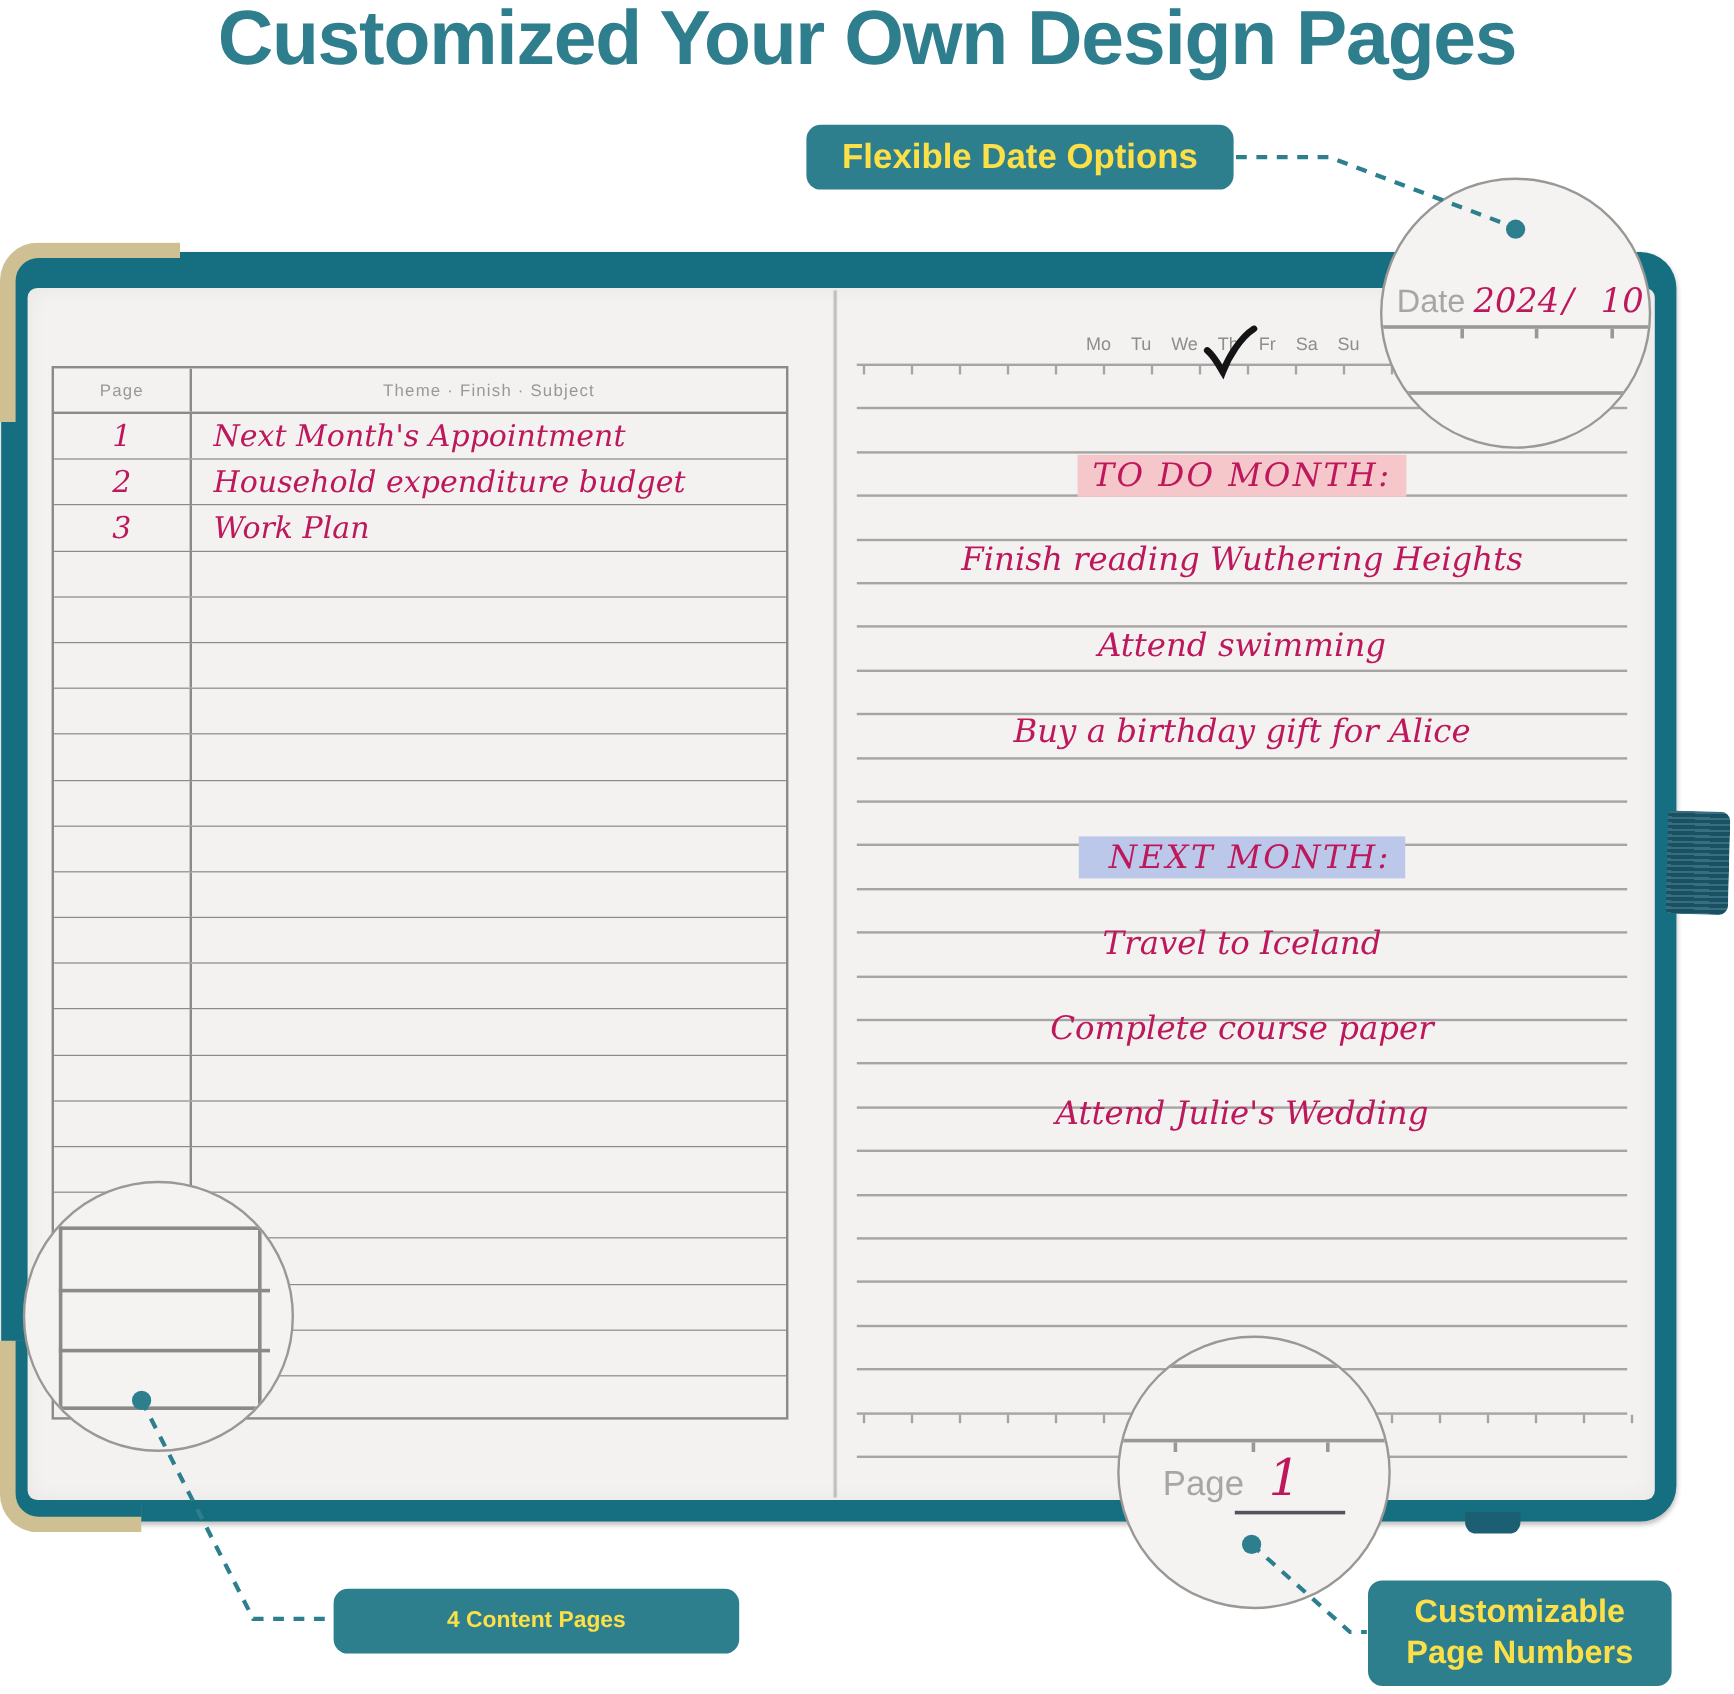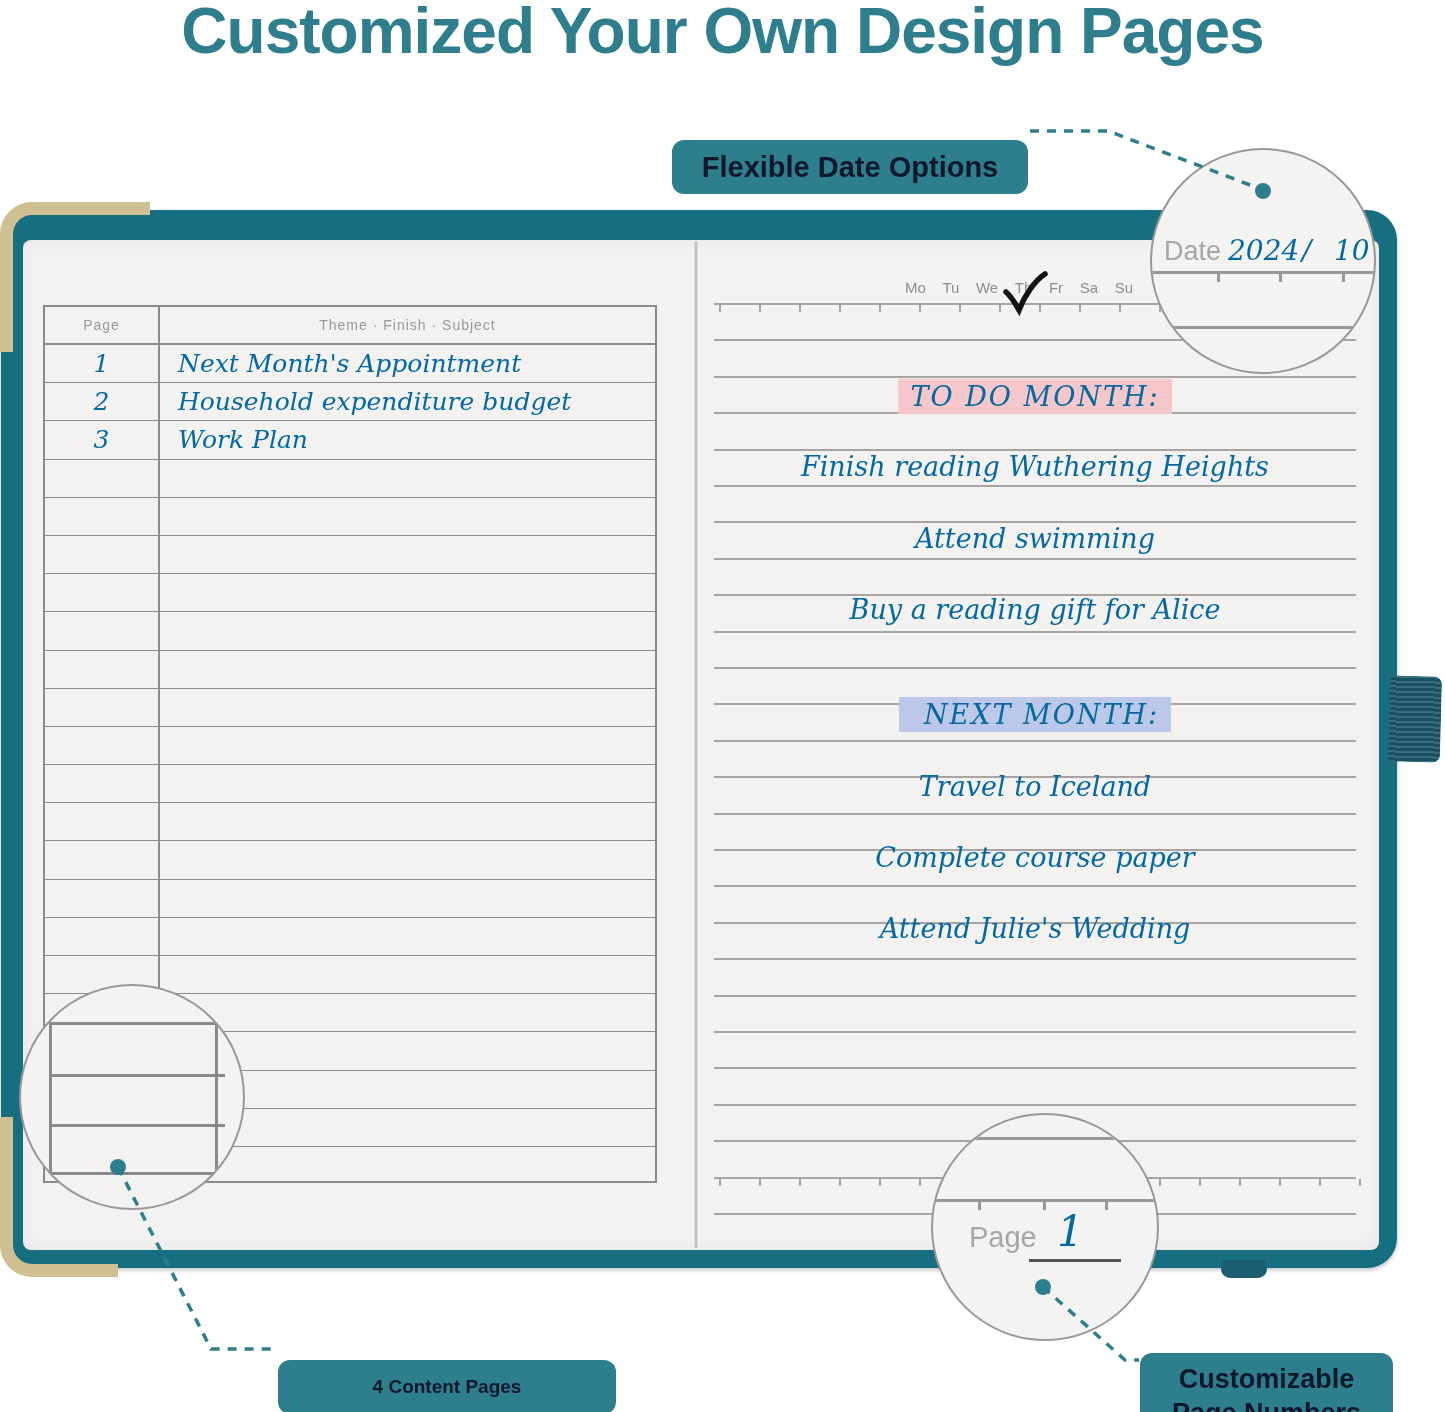--- a/index.html
+++ b/index.html
@@ -8,23 +8,23 @@
     position:relative; width:1445px; height:1412px; background:#ffffff;
     overflow:hidden; font-family:"Liberation Sans", sans-serif;
   }
   
   .title{
     position:absolute; top:-6px; left:0; width:100%; text-align:center;
     font-size:64px; font-weight:700; color:#2e7e8e; letter-spacing:-1px;
   }
   
   .badge{
-    position:absolute; background:#2e7f8e; color:#0f172a; font-weight:700;
+    position:absolute; background:#2e7f8e; color:#fde047; font-weight:700;
     border-radius:12px; display:flex; align-items:center; justify-content:center;
-    text-align:right; z-index:9;margin-top:36px;
+    text-align:right; z-index:9;
   }
   .badge-date{ left:672px; top:104px; width:356px; height:54px; font-size:29px; }
   .badge-content{ left:278px; top:1324px; width:338px; height:54px; font-size:19px; }
   .badge-page{ left:1140px; top:1317px; width:253px; height:88px; font-size:27px; flex-direction:column; line-height:1.25; }
   
   .cover{
     position:absolute; left:1px; top:210px; width:1396px; height:1058px;
     background:#166f80; border-radius:30px; box-shadow:0 2px 4px rgba(0,0,0,.25);
   }
   .page{
@@ -63,21 +63,21 @@
   .content-table{
     position:absolute; left:43px; top:305px; width:614px; height:878px;
     border:2px solid #8c8a88; overflow:hidden;
   }
   .ct-header{ display:flex; height:38px; border-bottom:2px solid #8c8a88; }
   .ct-c1{ width:115px; border-right:2px solid #8c8a88; display:flex; align-items:center; justify-content:center; }
   .ct-c2{ flex:1; display:flex; align-items:center; justify-content:center; }
   .ct-header .ct-c1, .ct-header .ct-c2{ font-size:14px; color:#9a9896; letter-spacing:1px; }
   .ct-row{ display:flex; height:38.2px; border-bottom:1.5px solid #8c8a88; }
   .ct-row .ct-c2{ justify-content:flex-start; padding-left:18px; }
-  .hand{ font-family:"DejaVu Serif", serif; font-style:italic; color:#0369a1; }
+  .hand{ font-family:"DejaVu Serif", serif; font-style:italic; color:#be185d; }
   .ct-row .ct-c1, .ct-row .ct-c2{ font-size:25px; }
   
   .weekdays{
     position:absolute; left:905px; top:279px; width:228px; display:flex;
     justify-content:space-between; font-size:15px; color:#8f8d8b; z-index:1;
   }
   .checkmark{ position:absolute; left:1001px; top:271px; z-index:2; }
   .rules{ position:absolute; left:714px; top:0; width:642px; height:1260px; pointer-events:none; }
   .rule{ position:absolute; left:0; width:642px; height:2px; background:#a7a5a3; }
   .tick{ position:absolute; top:2px; width:2px; height:7px; background:#a7a5a3; }
@@ -297,21 +297,21 @@
         <i class="tick" style="left:565px"></i>
         <i class="tick" style="left:605px"></i>
         <i class="tick" style="left:645px"></i>
       </div>
       <div class="rule" style="top:1213px"></div>
     </div>
 
   <div class="rp-text" style="top:381px"><span class="hl hl-pink hand">TO DO MONTH:</span></div>
   <div class="rp-text hand" style="top:451px">Finish reading  Wuthering Heights</div>
   <div class="rp-text hand" style="top:523px">Attend swimming</div>
-  <div class="rp-text hand" style="top:594px">Buy a reading gift for Alice</div>
+  <div class="rp-text hand" style="top:594px">Buy a birthday gift for Alice</div>
 
   <div class="rp-text" style="top:699px"><span class="hl hl-blue hand">NEXT MONTH:</span></div>
   <div class="rp-text hand" style="top:771px">Travel to Iceland</div>
   <div class="rp-text hand" style="top:842px">Complete course paper</div>
   <div class="rp-text hand" style="top:913px">Attend Julie's Wedding</div>
 
   <div class="circle circle-date">
     <span class="abs hand gray-print dc-label">Date</span>
     <span class="abs hand dc-year">2024</span>
     <span class="abs hand dc-s1">/</span>

